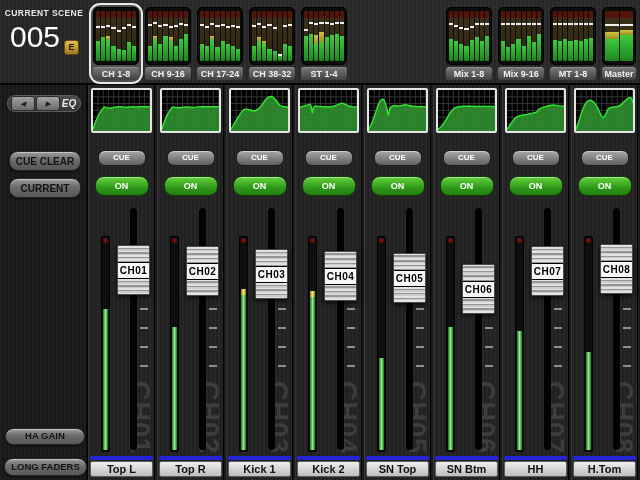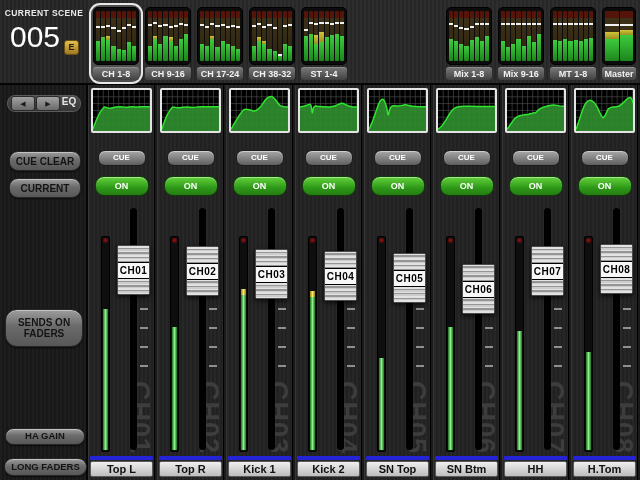--- a/index.html
+++ b/index.html
@@ -44,21 +44,21 @@
   #sidebar{position:absolute;left:0;top:85px;width:88px;height:395px;
     background:repeating-linear-gradient(90deg,#1e1e1e 0 2px,#181818 2px 4px);
     border-right:2px solid #050505;box-sizing:border-box;}
   .sbtn{position:absolute;border:1px solid #262626;border-radius:9px;
     background:linear-gradient(180deg,#9d9d9d,#6b6b6b 45%,#575757);
     box-shadow:inset 0 1px 0 rgba(255,255,255,.4),0 1px 2px rgba(0,0,0,.6);
     color:#141414;font-size:10px;font-weight:bold;text-align:center;
     display:flex;align-items:center;justify-content:center;line-height:1.1;cursor:default;}
   #eqnav{position:absolute;top:10px;left:7px;width:74px;height:17px;border-radius:8px;
     background:linear-gradient(180deg,#4c4c4c,#353535);border:1px solid #5c5c5c;
-    display:flex;align-items:flex-start;padding:0 3px;box-sizing:border-box;}
+    display:flex;align-items:center;padding:0 3px;box-sizing:border-box;font-style:italic;}
   .arrowbtn{width:22px;height:13px;border-radius:3px;margin-right:1px;
     background:linear-gradient(180deg,#a2a2a2,#6a6a6a);border:1px solid #2a2a2a;
     color:#1c1c1c;font-size:7px;text-align:center;line-height:13px;}
   #eqnav .eqlab{flex:1;text-align:center;color:#e4e4e4;font-size:10px;font-weight:bold;}
 
   
   #strips{position:absolute;left:88px;top:85px;width:552px;height:395px;display:flex;}
   .strip{position:relative;width:67px;height:395px;margin-right:2px;box-sizing:border-box;
     background:repeating-linear-gradient(90deg,#272727 0 2px,#212121 2px 4px);
     border-left:1px solid rgba(255,255,255,.07);border-right:1px solid #000;}
@@ -437,21 +437,20 @@
   </div>
 
   <div id="sidebar">
     <div id="eqnav">
       <div class="arrowbtn"><span>◀</span></div>
       <div class="arrowbtn"><span>▶</span></div>
       <div class="eqlab">EQ</div>
     </div>
     <div class="sbtn" style="top:66px;left:9px;width:70px;height:18px;">CUE CLEAR</div>
     <div class="sbtn" style="top:93px;left:9px;width:70px;height:18px;">CURRENT</div>
-    <div class="sbtn" style="top:224px;left:5px;width:78px;height:38px;border-radius:12px;padding:0 8px;box-sizing:border-box;">SENDS ON FADERS</div>
     <div class="sbtn" style="top:343px;left:5px;width:78px;height:15px;font-size:9.5px;">HA GAIN</div>
     <div class="sbtn" style="top:373px;left:4px;width:81px;height:16px;font-size:9.5px;">LONG FADERS</div>
   </div>
 
   <div id="strips">
       <div class="strip">
         <div class="eqthumb">
           <svg viewBox="0 0 62 44" preserveAspectRatio="none">
             <line x1="5.6" y1="0" x2="5.6" y2="44" stroke="#4d4d4d" stroke-width="0.7"></line>
             <line x1="11.2" y1="0" x2="11.2" y2="44" stroke="#4d4d4d" stroke-width="0.7"></line>

